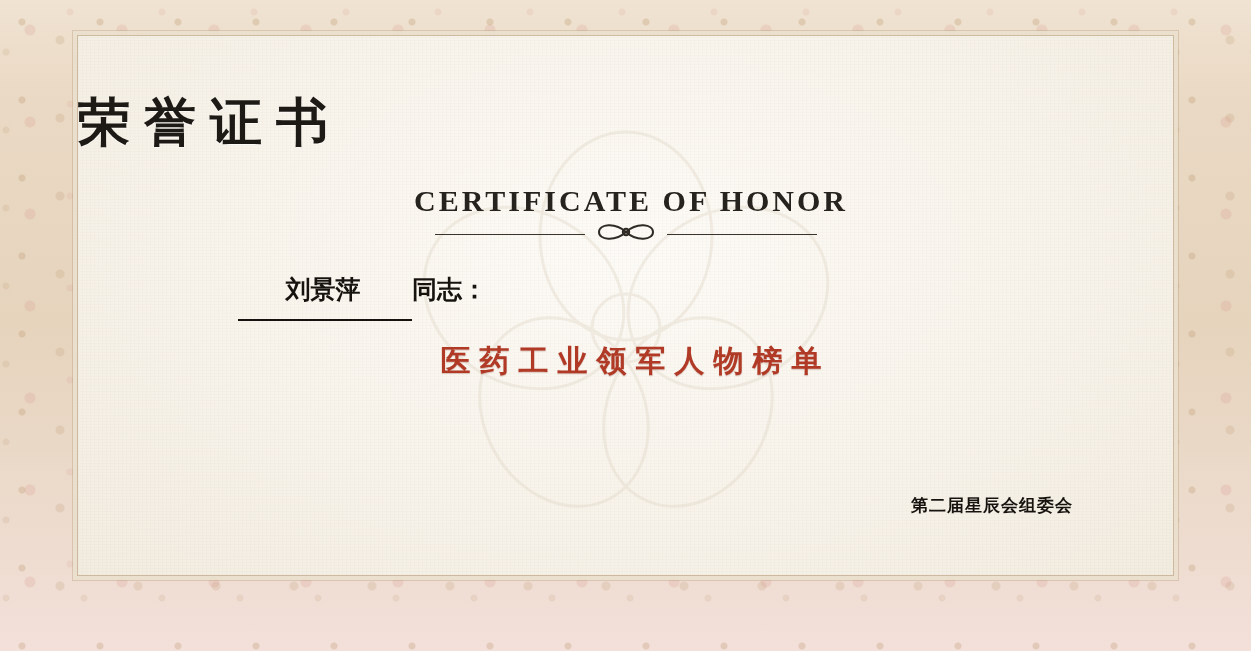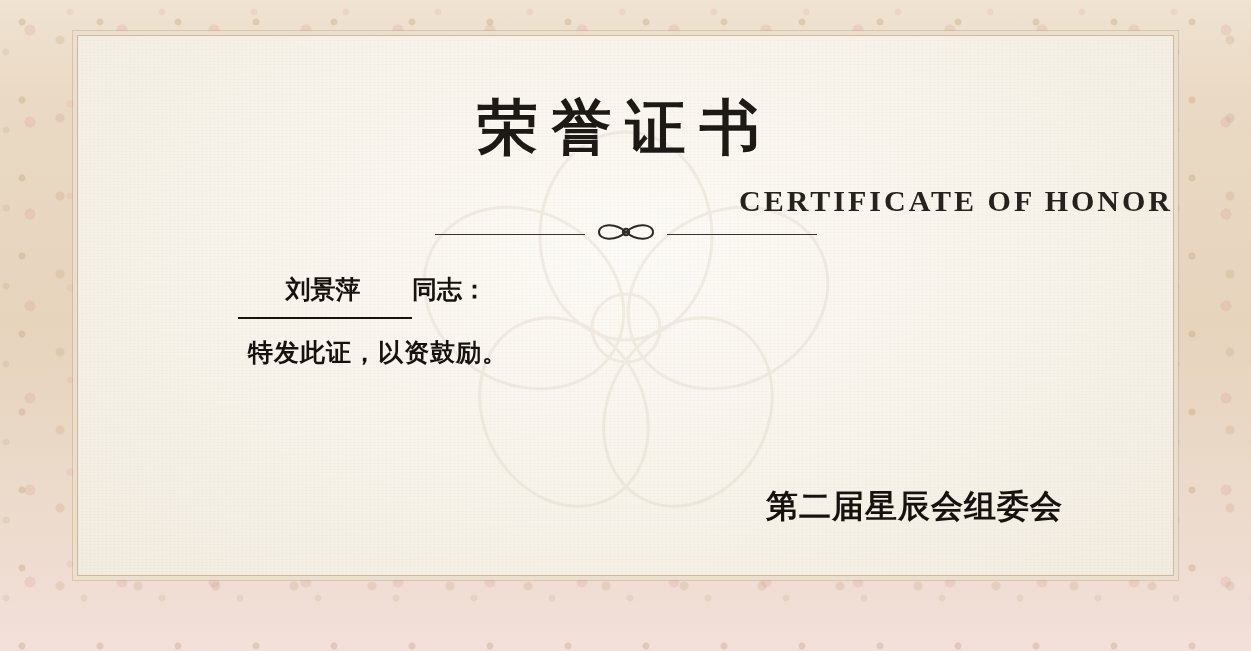--- a/index.html
+++ b/index.html
@@ -83,34 +83,34 @@
   .content {
     position: absolute;
     inset: 0;
   }
 
   .title-cn {
     position: absolute;
     top: 52px;
     left: 0;
     right: 0;
-    text-align: center;
+    text-align: left;
     font-family: "Liberation Serif", "DejaVu Serif", serif;
-    font-size: 60px;
+    font-size: 52px;
     font-weight: 700;
     letter-spacing: 14px;
     color: #1d1a16;
     text-shadow: 0 1px 0 rgba(255,255,255,.6);
   }
   .title-en {
     position: absolute;
     top: 148px;
     left: 11px;
     right: 0;
-    text-align: right;
+    text-align: center;
     font-family: "Liberation Serif", "DejaVu Serif", serif;
     font-size: 30px;
     font-weight: 700;
     letter-spacing: 3px;
     color: #26231e;
   }
 
   .divider {
     position: absolute;
     top: 186px;
@@ -144,20 +144,21 @@
     white-space: nowrap;
     margin-bottom: 8px;
   }
   .name-blank {
     display: inline-block;
     min-width: 150px;
     text-align: center;
     border-bottom: 2px solid #16130f;
     padding: 0 14px 1px 10px;
     margin-left: 40px;
+    font-family: Liberation Mono, monospace;
   }
 
   .para {
     text-indent: 50px;
     letter-spacing: 1px;
   }
 
   .award {
     margin: 14px 0 16px 0;
     text-align: center;
@@ -169,26 +170,26 @@
     text-shadow: 0 1px 1px rgba(120,40,25,.25);
   }
 
   .closing {
     text-indent: 50px;
     letter-spacing: 1px;
   }
 
   .signature {
     position: absolute;
-    right: 110px;
+    right: 100px;
     top: 448px;
     text-align: center;
     color: #16130f;
     font-weight: 700;
-    font-size: 32px;
+    font-size: 17px;
     line-height: 44px;
     letter-spacing: 1px;
   }
 </style>
 </head>
 <body>
 
 <div class="certificate">
 
   <div class="border-outer">
@@ -228,22 +229,22 @@
         </span>
         <span class="rule"></span>
       </div>
 
       <div class="body-text">
         <div class="line-name">
           <span class="name-blank">刘景萍</span><span>同志：</span>
         </div>
 
 
-
-        <div class="closing">特发此证，以资鼓励。</div>
+        <div class="award">医药工业领军人物榜单</div>
+
       </div>
 
       <div class="signature">
         <div>第二届星辰会组委会</div>
       </div>
 
     </div>
   </div>
 </div>
 

